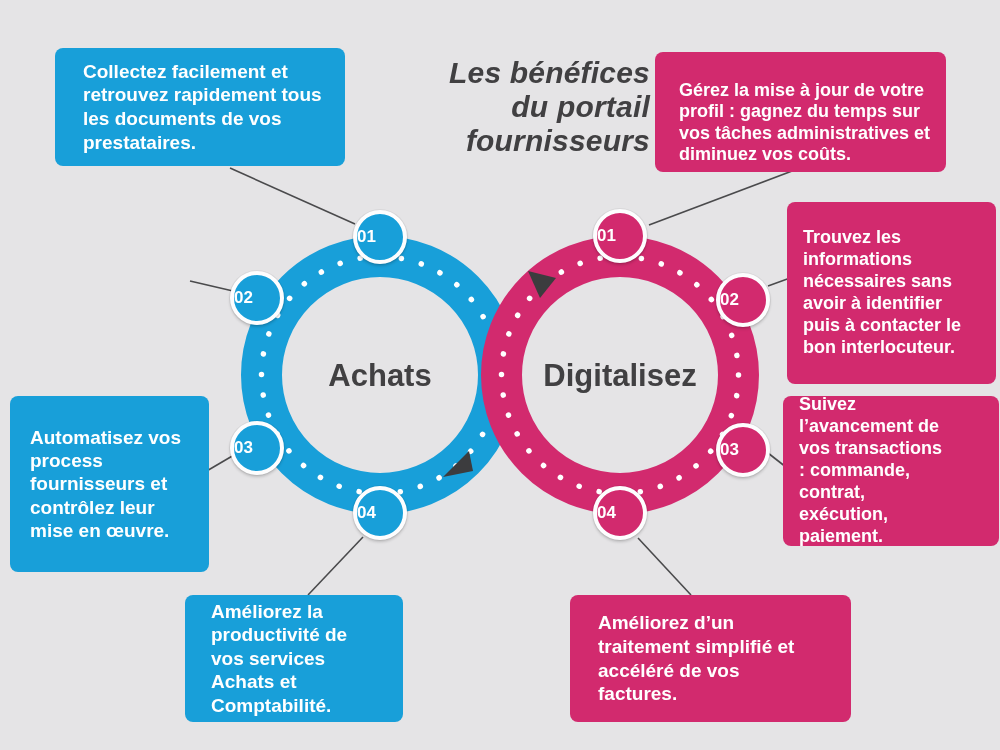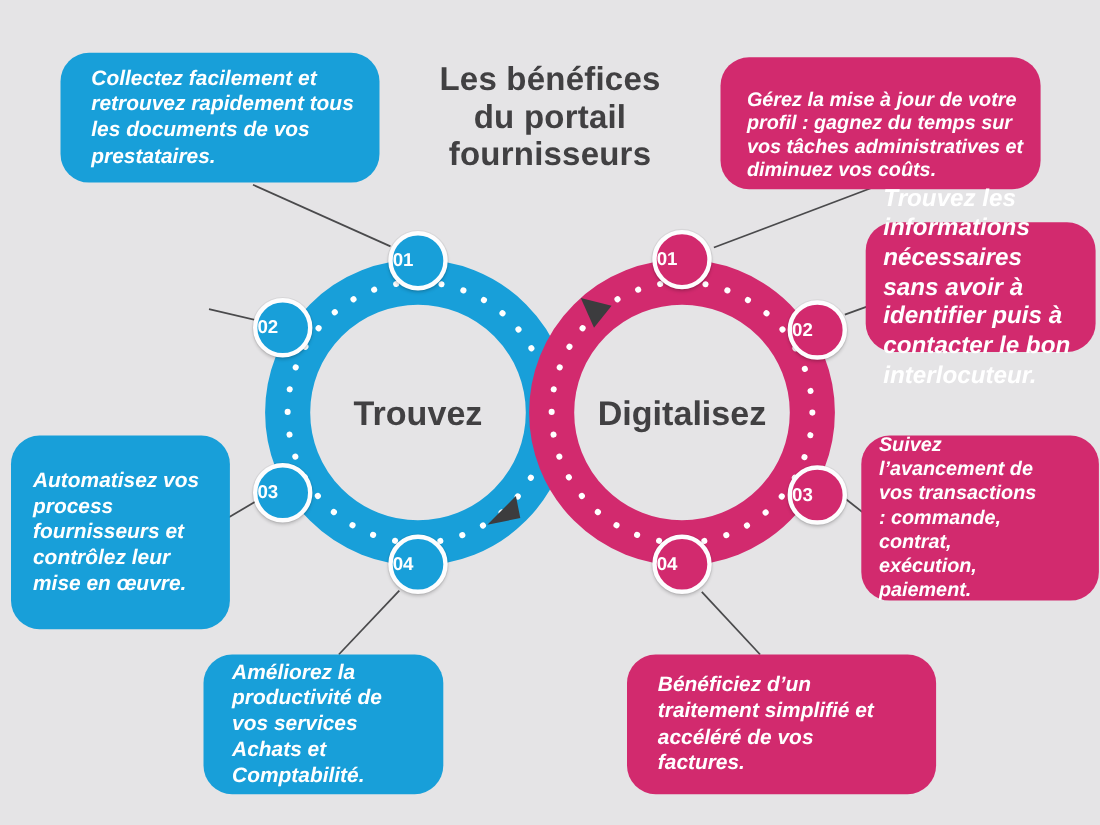--- a/index.html
+++ b/index.html
@@ -6,45 +6,45 @@
     --blue:#189fd9; --pink:#d22a6e; --background:#e5e4e6; --heading:#414042;
     --box-text:#ffffff; --connector:#4a4a4c; --arrow:#3c3c3e; --dot:#ffffff;
   }
   html,body{margin:0;padding:0;}
   body{background:var(--background);font-family:"Liberation Sans",sans-serif;}
   .stage{position:relative;width:1000px;height:750px;background:var(--background);overflow:hidden;}
   .layer{position:absolute;left:0;top:0;}
 
   .title{
     position:absolute;left:350px;top:56px;width:300px;
-    text-align:center;font-size:30px;font-weight:700;line-height:1.14;
-    color:var(--heading);white-space:pre-line;letter-spacing:.2px;
+    text-align:right;font-size:30px;font-weight:700;line-height:1.14;
+    color:var(--heading);white-space:pre-line;letter-spacing:.2px;font-style:italic;
   }
 
   .circle-label{
     position:absolute;transform:translate(-50%,-50%);
     font-size:31px;font-weight:700;color:var(--heading);white-space:nowrap;
   }
   .label-client{left:380px;top:376px;}
   .label-supplier{left:620px;top:376px;}
 
   .box{
-    position:absolute;border-radius:26px;display:flex;align-items:center;
-    color:var(--box-text);font-weight:700;box-sizing:border-box;font-style:italic;
+    position:absolute;border-radius:8px;display:flex;align-items:center;
+    color:var(--box-text);font-weight:700;box-sizing:border-box;
   }
   .box.blue{background:var(--blue);}
   .box.pink{background:var(--pink);}
   .box p{margin:0;}
 
   .b1{left:55px;top:48px;width:290px;height:118px;font-size:19px;line-height:1.25;padding:6px 22px 6px 28px;}
   .b2{left:10px;top:203px;width:181px;height:142px;font-size:19px;line-height:1.22;padding:6px 10px 6px 14px;}
   .b3{left:10px;top:396px;width:199px;height:176px;font-size:19px;line-height:1.22;padding:6px 14px 6px 20px;}
   .b4{left:185px;top:595px;width:218px;height:127px;font-size:19px;line-height:1.24;padding:6px 20px 6px 26px;}
   .p1{left:655px;top:52px;width:291px;height:120px;font-size:18px;line-height:1.2;padding:6px 10px 6px 24px;align-items:flex-end;}
-  .p2{left:787px;top:202px;width:209px;height:118px;font-size:22px;line-height:1.22;padding:6px 20px 6px 16px;}
+  .p2{left:787px;top:202px;width:209px;height:182px;font-size:18px;line-height:1.22;padding:6px 20px 6px 16px;}
   .p3{left:783px;top:396px;width:216px;height:150px;font-size:18px;line-height:1.22;padding:6px 52px 6px 16px;}
   .p4{left:570px;top:595px;width:281px;height:127px;font-size:19px;line-height:1.24;padding:6px 46px 6px 28px;}
 
   .badge{
     position:absolute;width:46px;height:46px;border-radius:50%;
     border:4px solid #fdfdfe;display:flex;align-items:center;
     color:#fff;font-size:17px;font-weight:700;
     box-shadow:0 0 0 1px rgba(0,0,0,.05),0 2px 3px rgba(0,0,0,.18);
   }
   .badge.blue{background:var(--blue);}
@@ -81,21 +81,21 @@
     <circle class="dots" cx="620" cy="375" r="118.5"></circle>
 
     <path class="flow-arrow" d="M443,477 L469,451 L473,471 Z"></path>
     <path class="flow-arrow" d="M528,271 L556,278 L540,298 Z"></path>
   </svg>
 
   <div class="title">Les bénéfices
 du portail
 fournisseurs</div>
 
-  <div class="circle-label label-client">Trouvez</div>
+  <div class="circle-label label-client">Achats</div>
   <div class="circle-label label-supplier">Digitalisez</div>
 
   <div class="box blue b1">
     <p>Collectez facilement et retrouvez rapidement tous les documents de vos prestataires.</p>
   </div>
   <div class="box blue b3">
     <p>Automatisez vos process fournisseurs et contrôlez leur mise en œuvre.</p>
   </div>
   <div class="box blue b4">
     <p>Améliorez la productivité de vos services Achats et Comptabilité.</p>
@@ -104,21 +104,21 @@
   <div class="box pink p1">
     <p>Gérez la mise à jour de votre profil : gagnez du temps sur vos tâches administratives et diminuez vos coûts.</p>
   </div>
   <div class="box pink p2">
     <p>Trouvez les informations nécessaires sans avoir à identifier puis à contacter le bon interlocuteur.</p>
   </div>
   <div class="box pink p3">
     <p>Suivez l’avancement de vos transactions : commande, contrat, exécution, paiement.</p>
   </div>
   <div class="box pink p4">
-    <p>Bénéficiez d’un traitement simplifié et accéléré de vos factures.</p>
+    <p>Améliorez d’un traitement simplifié et accéléré de vos factures.</p>
   </div>
 
   <div class="badge blue" style="left:353px;top:210px;">
     <span>01</span>
   </div>
   <div class="badge blue" style="left:230px;top:271px;">
     <span>02</span>
   </div>
   <div class="badge blue" style="left:230px;top:421px;">
     <span>03</span>

